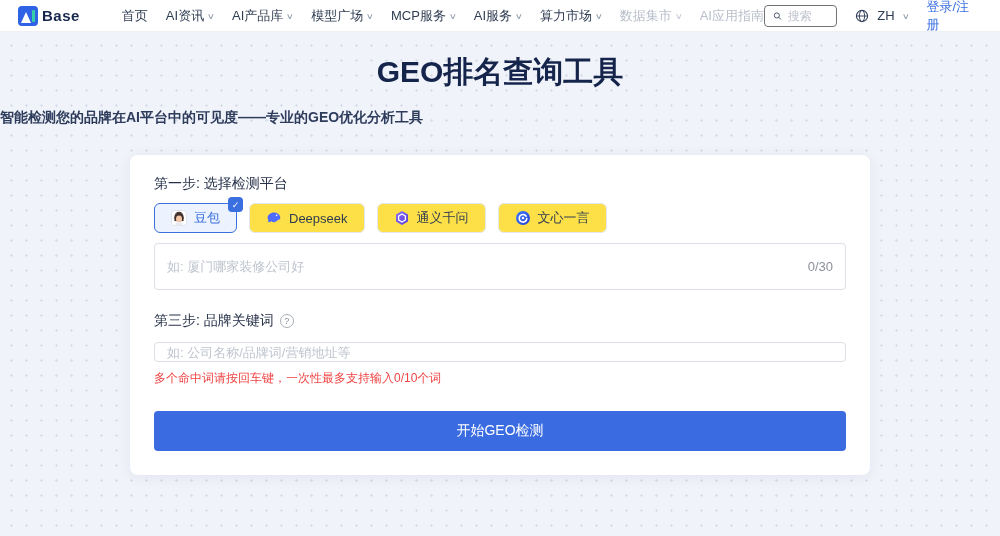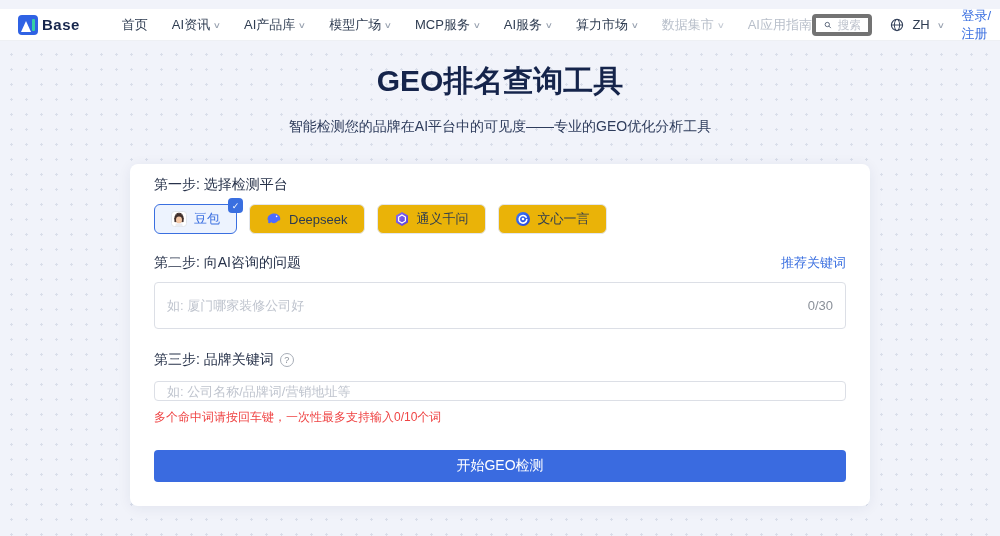--- a/index.html
+++ b/index.html
@@ -2,59 +2,59 @@
 <html><head>
 <meta charset="utf-8">
 <style>
   * { margin:0; padding:0; box-sizing:border-box; }
   html,body { width:1000px; height:536px; overflow:hidden; }
   body { font-family:"Liberation Sans","DejaVu Sans",sans-serif; background:#f1f3fa; }
 
   
   .topnav{
     height:32px; background:#ffffff; border-bottom:1px solid #eef0f4;
-    display:flex; align-items:center; padding:0 24px 0 18px; position:relative; z-index:5;margin-top:9px;
+    display:flex; align-items:center; padding:0 24px 0 18px; position:relative; z-index:5;
   }
   .logo{ display:flex; align-items:center; gap:4px; cursor:pointer; }
   .logo-icon{ width:20px; height:20px; border-radius:4px; background:#2f62e4; position:relative; overflow:hidden; }
   .logo-icon .tri{ position:absolute; left:3px; bottom:3px; width:0; height:0;
     border-left:5px solid transparent; border-right:5px solid transparent; border-bottom:11px solid #ffffff; }
   .logo-icon .bar{ position:absolute; right:3px; top:4px; width:3px; height:12px; background:#35d0a5; border-radius:1px; }
   .logo-text{ font-size:15px; font-weight:bold; color:#17264d; letter-spacing:.5px; }
-  .nav-items{ display:flex; align-items:center; margin-left:42px; gap:24px; }
+  .nav-items{ display:flex; align-items:center; margin-left:42px; gap:18px; }
   .nav-item{ display:flex; align-items:center; gap:4px; font-size:13px; color:#2f3d52; cursor:pointer; white-space:nowrap; }
   .nav-item.disabled{ color:#b8bfca; }
   .caret{ font-size:8px; color:#9aa3b1; transform:scaleX(1.4); display:inline-block; margin-top:1px; }
   .nav-item.disabled .caret{ color:#c6ccd5; }
   .nav-right{ margin-left:auto; display:flex; align-items:center; gap:18px; }
   .searchbox{ display:flex; align-items:center; gap:6px; width:80px; height:22px;
-    border:4px solid #737373; border-radius:4px; padding:0 8px; background:#fff; }
+    border:1px solid #737373; border-radius:4px; padding:0 8px; background:#fff; }
   .searchbox input{ border:none; outline:none; width:100%; font-size:12px; color:#333; background:transparent; }
   .searchbox input::placeholder{ color:#bfc4ce; }
   .lang{ display:flex; align-items:center; gap:8px; font-size:13px; color:#2f3d52; cursor:pointer; }
   .auth-link{ font-size:13px; color:#3a6fe0; cursor:pointer; text-decoration:none; font-weight:500; }
 
   
   .hero{
     height:504px; background-color:#f1f3fa;
     background-image:radial-gradient(#d9deea 1.2px, transparent 1.2px);
     background-size:15px 15px; background-position:4px 6px;
   }
   .hero-title{ padding-top:20px; text-align:center; font-size:30px; font-weight:bold; color:#15244b; }
-  .hero-sub{ margin-top:16px; text-align:center; font-size:14px; color:#2e3c5c; }
+  .hero-sub{ margin-top:16px; font-size:14px; color:#2e3c5c;font-weight:bold; }
 
   
   .card{
     width:740px; margin:28px auto 10px; background:#ffffff; border-radius:8px;
-    box-shadow:0 2px 14px rgba(31,45,80,.07); padding:12px 24px 24px;
+    box-shadow:0 2px 14px rgba(31,45,80,.07); padding:20px 24px 24px;
   }
   .step-label{ font-size:14px; color:#27324a; font-weight:500; display:flex; align-items:center; gap:6px; }
   .platform-row{ display:flex; gap:12px; margin-top:10px; }
   .platform-btn{
-    height:30px; padding:0 16px; background:#eab308; border:1px solid #e3e6ec; border-radius:6px;
+    height:30px; padding:0 16px; background:#fde047; border:1px solid #e3e6ec; border-radius:6px;
     display:flex; align-items:center; gap:7px; font-size:13px; color:#2e3c50; cursor:pointer; position:relative;
   }
   .platform-btn.selected{ border-color:#3a6fe0; background:#edf3fe; color:#3a6fe0; }
   .check-badge{
     position:absolute; top:-7px; right:-7px; width:15px; height:15px; background:#3a6fe0;
     border-radius:4px; color:#fff; font-size:9px; display:flex; align-items:center; justify-content:center;
   }
   .p-icon{ width:16px; height:16px; flex:0 0 16px; }
 
   .step2-row{ display:flex; align-items:center; justify-content:space-between; margin-top:20px; }
@@ -67,21 +67,21 @@
   .input-wrap input::placeholder{ color:#bfc4ce; }
   .counter{ font-size:13px; color:#8a9099; margin-left:8px; }
   .step3{ margin-top:22px; }
   .help-icon{
     width:14px; height:14px; border:1px solid #a8aeb8; border-radius:50%; color:#8a9099;
     font-size:9px; display:inline-flex; align-items:center; justify-content:center; cursor:pointer;
   }
   .brand-input{ margin-top:12px; height:20px; }
   .hint{ margin-top:8px; font-size:12px; color:#ef4444; }
   .submit-btn{
-    margin-top:24px; width:100%; height:32px; background:#3a6be0; border:none; border-radius:4px;
+    margin-top:24px; width:100%; height:40px; background:#3a6be0; border:none; border-radius:4px;
     color:#ffffff; font-size:14px; font-weight:500; cursor:pointer;
     display:flex; align-items:center; justify-content:center; font-family:inherit;
   }
 </style>
 </head>
 <body>
 
 <header class="topnav">
   <div class="logo">
     <span class="logo-icon">
@@ -206,26 +206,20 @@
             </defs>
           <circle cx="8" cy="8" r="7" fill="url(#bg2)"></circle>
           <path d="M11.2 6.2 A3.8 3.8 0 1 0 11.8 8.6" fill="none" stroke="#ffffff" stroke-width="1.6" stroke-linecap="round"></path>
           <circle cx="8" cy="8" r="1.3" fill="#ffffff"></circle>
         </svg>
         <span>文心一言</span>
       </button>
 
     </div>
 
-    <div class="step2-row">
-      <div class="step-label">
-        <span>第二步: 向AI咨询的问题</span>
-      </div>
-      <a class="kw-link">推荐关键词</a>
-    </div>
 
     <div class="input-wrap">
       <input type="text" placeholder="如: 厦门哪家装修公司好" style="">
       <span class="counter">0/30</span>
     </div>
 
     <div class="step-label step3">
       <span>第三步: 品牌关键词</span>
       <span class="help-icon">?</span>
     </div>

